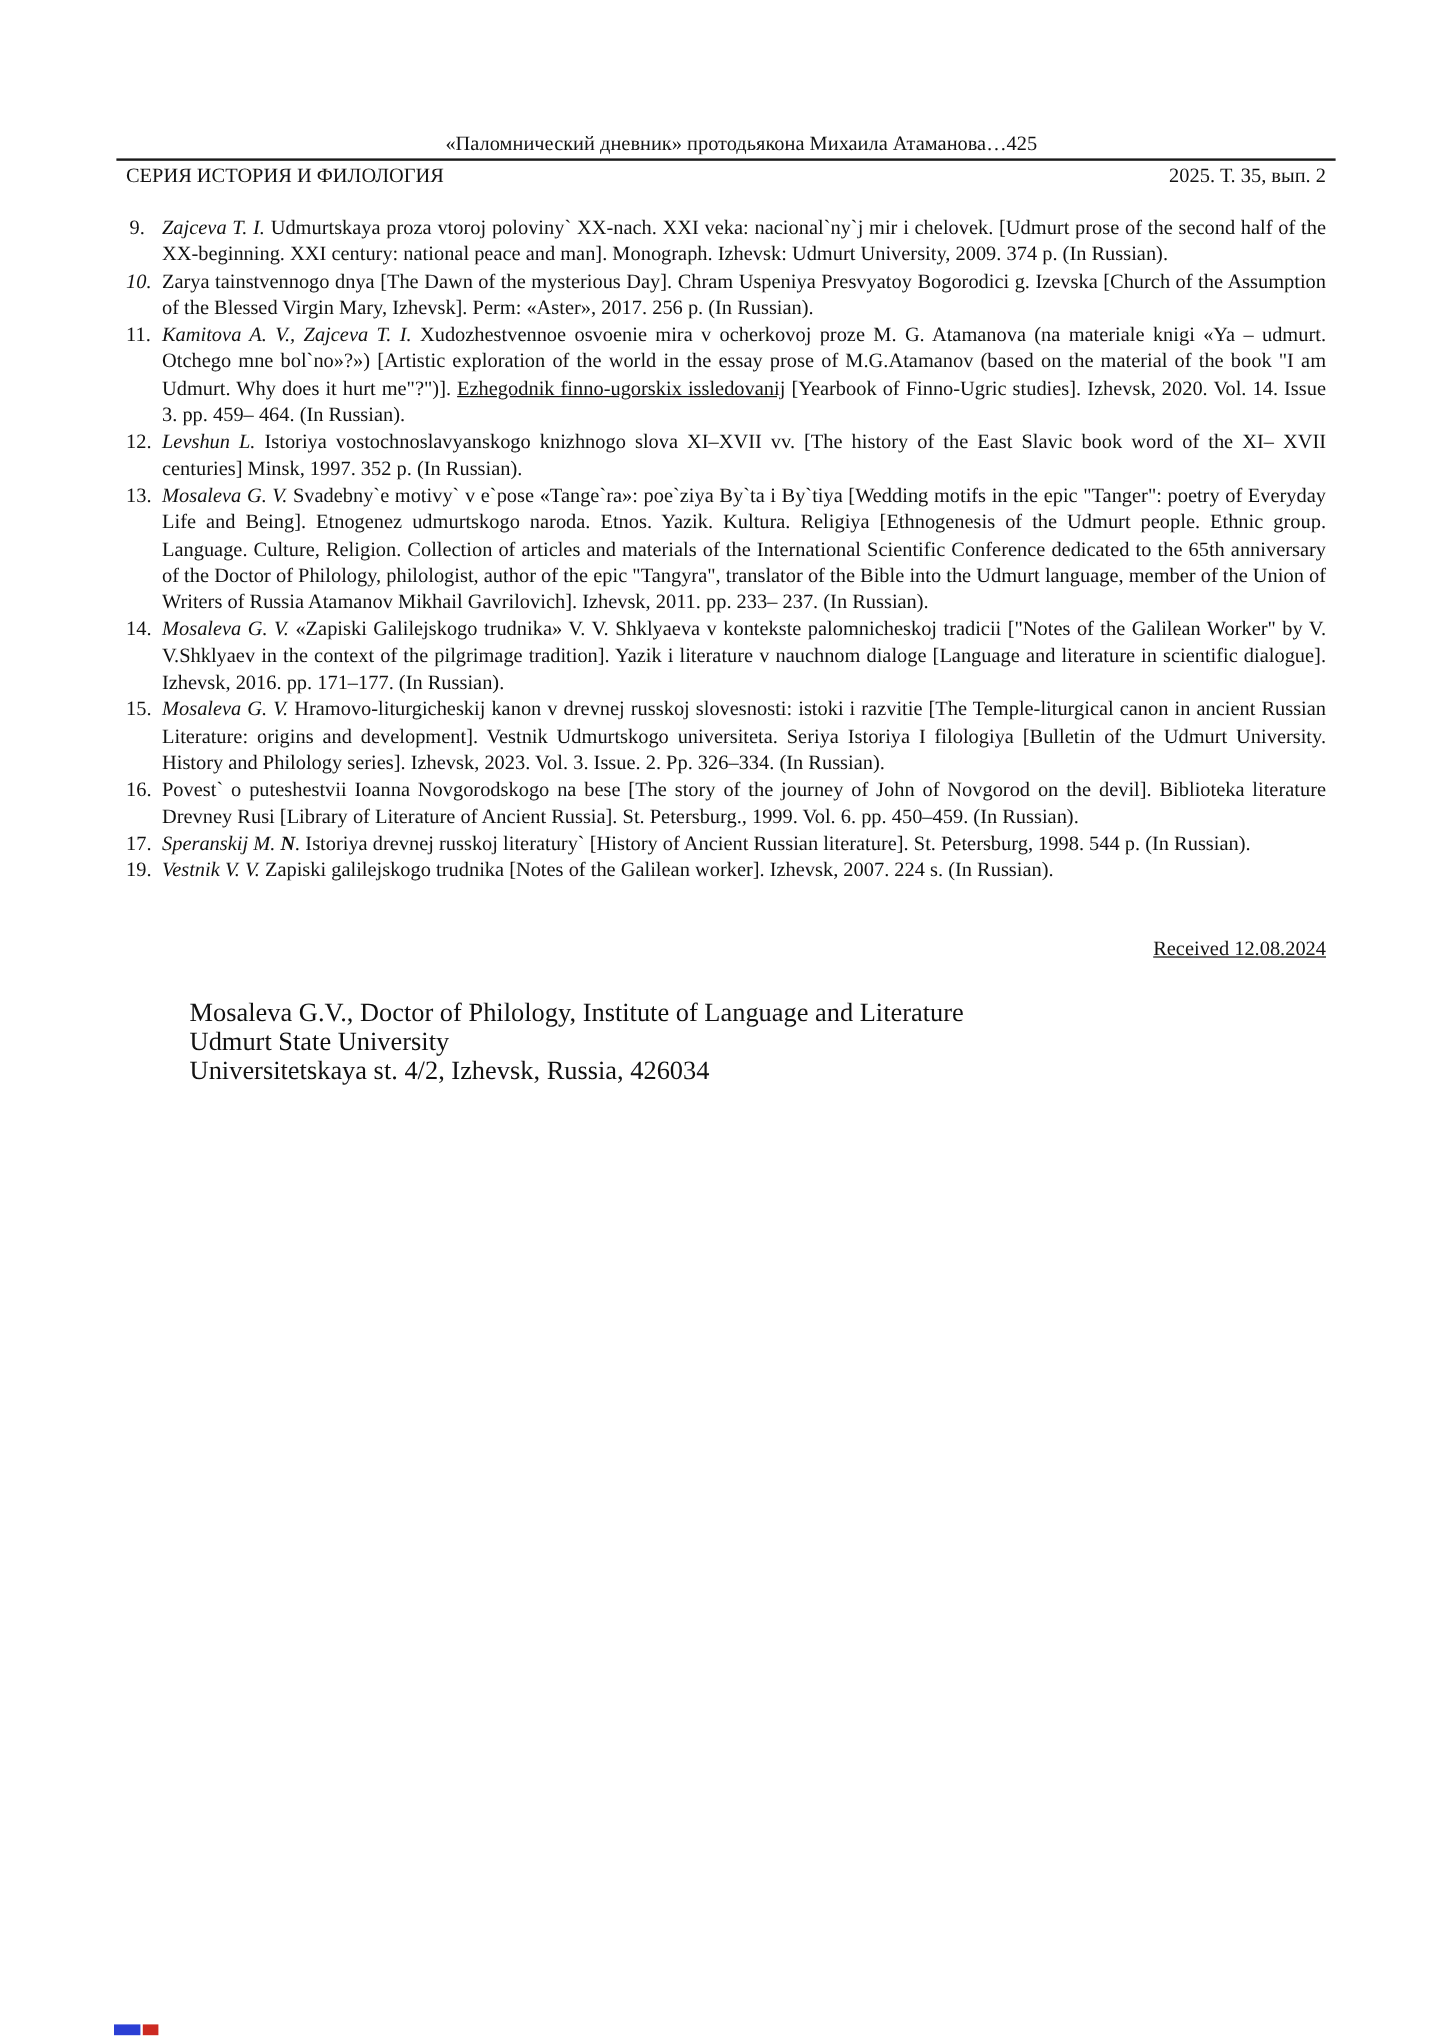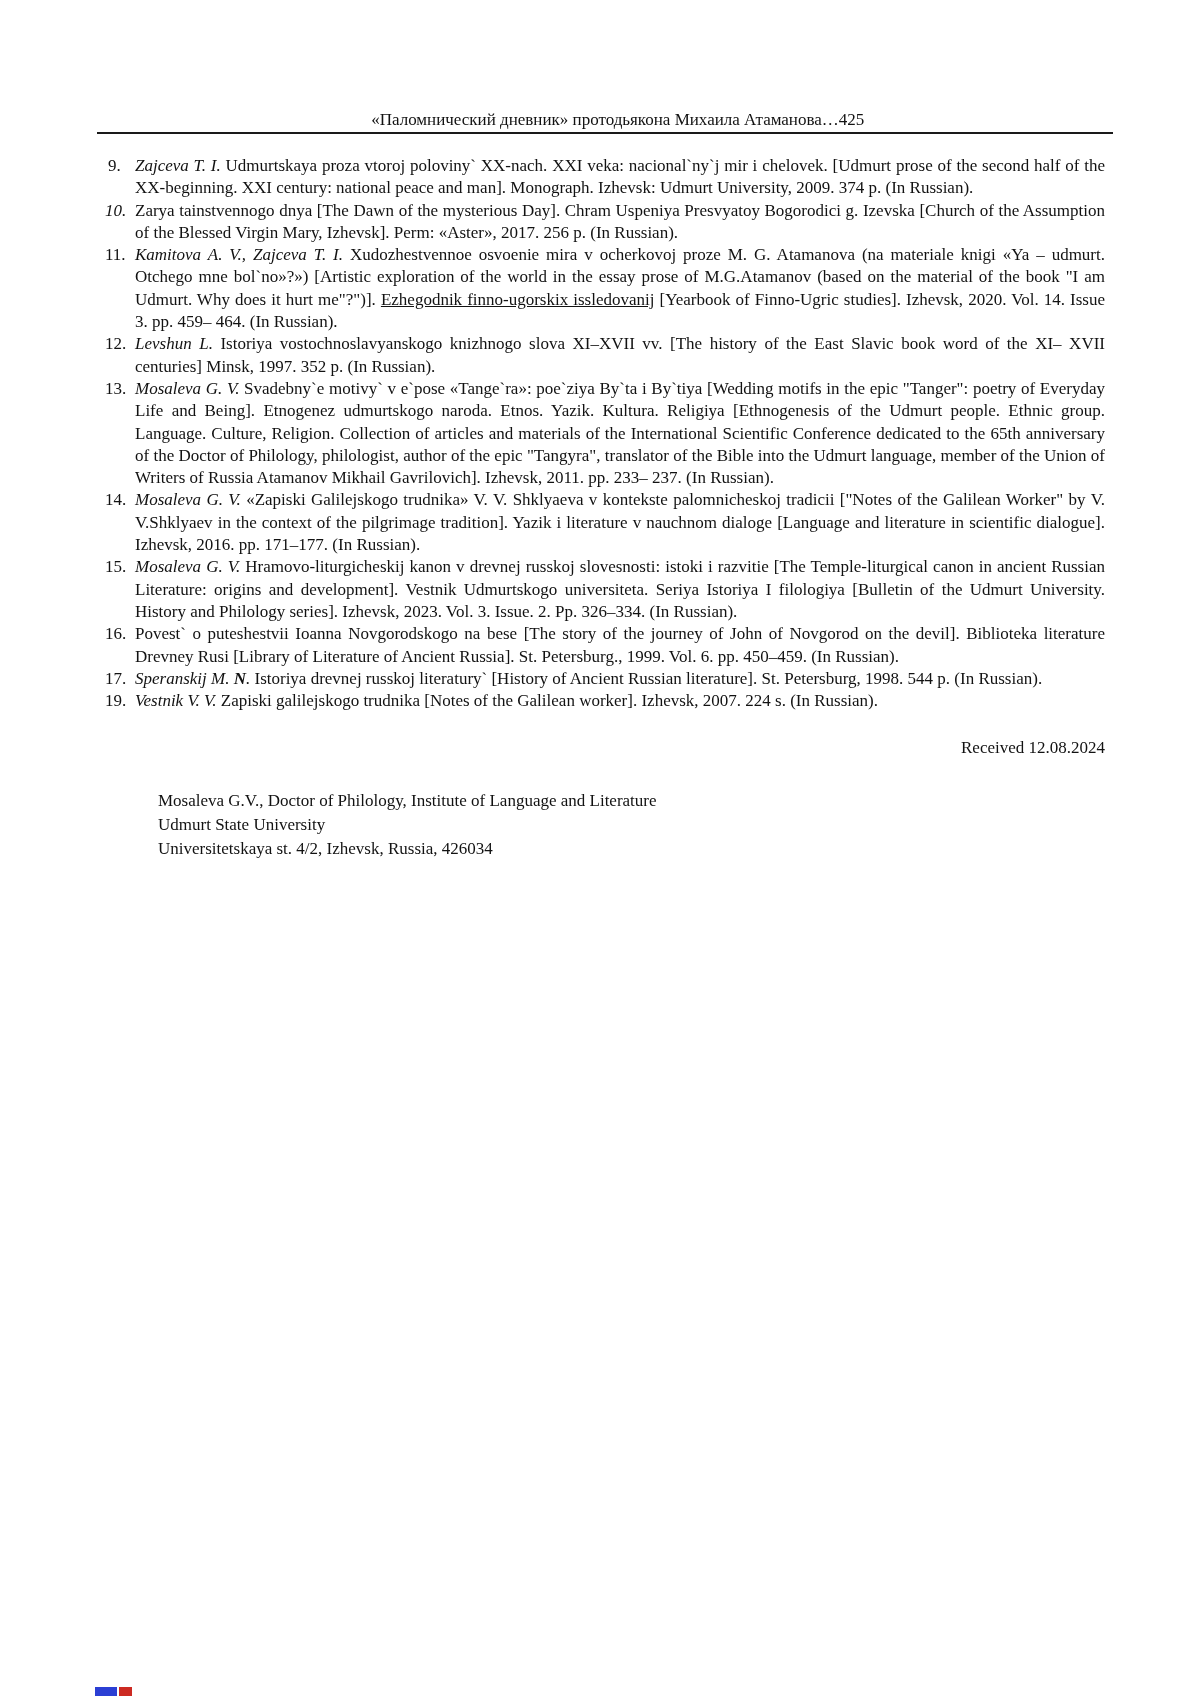--- a/index.html
+++ b/index.html
@@ -61,29 +61,30 @@
     width: 28px;
   }
   .ref-num.single { padding-left: 3px; }
   .ref-num.it { font-style: italic; }
   .seg-normal { }
   .seg-italic { font-style: italic; }
   .seg-underline { text-decoration: underline; }
   .seg-bolditalic { font-style: italic; font-weight: bold; }
   
   .received {
-    margin-top: 25px;
+    margin-top: 44px;
     text-align: right;
     font-size: 17px;
     line-height: 22px;
+    text-decoration: underline;
   }
   .author-block {
     margin-top: 30px;
     padding-left: 53px;
-    font-size: 17px;
+    font-size: 22px;
     line-height: 24px;
   }
   
   .artifact {
     position: absolute;
     left: 95px;
     top: 1687px;
     display: flex;
     gap: 2px;
   }
@@ -95,20 +96,24 @@
 
 <div class="page">
 
   <header>
     <div class="running-head-row">
       <span class="rh-spacer"></span>
       <span class="rh-title">«Паломнический дневник» протодьякона Михаила Атаманова…</span>
       <span class="rh-page">425</span>
     </div>
     <hr class="head-rule">
+    <div class="series-row">
+      <span>СЕРИЯ ИСТОРИЯ И ФИЛОЛОГИЯ</span>
+      <span>2025. Т. 35, вып. 2</span>
+    </div>
   </header>
 
   <main>
     <div class="ref-list" id="ref-list">
         <div class="ref-item"><span class="ref-num single">9.</span><span class="ref-text"><span class="seg-italic">Zajceva T. I.</span><span class="seg-normal"> Udmurtskaya proza vtoroj poloviny` XX-nach. XXI veka: nacional`ny`j mir i chelovek. [Udmurt prose of the second half of the XX-beginning. XXI century: national peace and man]. Monograph. Izhevsk: Udmurt University, 2009. 374 p. (In Russian).</span></span></div>
         <div class="ref-item"><span class="ref-num it">10.</span><span class="ref-text"><span class="seg-normal">Zarya tainstvennogo dnya [The Dawn of the mysterious Day]. Chram Uspeniya Presvyatoy Bogorodici g. Izevska [Church of the Assumption of the Blessed Virgin Mary, Izhevsk]. Perm: «Aster», 2017. 256 p. (In Russian).</span></span></div>
         <div class="ref-item"><span class="ref-num">11.</span><span class="ref-text"><span class="seg-italic">Kamitova A. V., Zajceva T. I.</span><span class="seg-normal"> Xudozhestvennoe osvoenie mira v ocherkovoj proze M. G. Atamanova (na materiale knigi «Ya – udmurt. Otchego mne bol`no»?») [Artistic exploration of the world in the essay prose of M.G.Atamanov (based on the material of the book "I am Udmurt. Why does it hurt me"?")]. </span><span class="seg-underline">Ezhegodnik finno-ugorskix issledovanij</span><span class="seg-normal"> [Yearbook of Finno-Ugric studies]. Izhevsk, 2020. Vol. 14. Issue 3. pp. 459– 464. (In Russian).</span></span></div>
         <div class="ref-item"><span class="ref-num">12.</span><span class="ref-text"><span class="seg-italic">Levshun L.</span><span class="seg-normal"> Istoriya vostochnoslavyanskogo knizhnogo slova XI–XVII vv. [The history of the East Slavic book word of the XI– XVII centuries] Minsk, 1997. 352 p. (In Russian).</span></span></div>
         <div class="ref-item"><span class="ref-num">13.</span><span class="ref-text"><span class="seg-italic">Mosaleva G. V.</span><span class="seg-normal"> Svadebny`e motivy` v e`pose «Tange`ra»: poe`ziya By`ta i By`tiya [Wedding motifs in the epic "Tanger": poetry of Everyday Life and Being]. Etnogenez udmurtskogo naroda. Etnos. Yazik. Kultura. Religiya [Ethnogenesis of the Udmurt people. Ethnic group. Language. Culture, Religion. Collection of articles and materials of the International Scientific Conference dedicated to the 65th anniversary of the Doctor of Philology, philologist, author of the epic "Tangyra", translator of the Bible into the Udmurt language, member of the Union of Writers of Russia Atamanov Mikhail Gavrilovich]. Izhevsk, 2011. pp. 233– 237. (In Russian).</span></span></div>
         <div class="ref-item"><span class="ref-num">14.</span><span class="ref-text"><span class="seg-italic">Mosaleva G. V.</span><span class="seg-normal"> «Zapiski Galilejskogo trudnika» V. V. Shklyaeva v kontekste palomnicheskoj tradicii ["Notes of the Galilean Worker" by V. V.Shklyaev in the context of the pilgrimage tradition]. Yazik i literature v nauchnom dialoge [Language and literature in scientific dialogue]. Izhevsk, 2016. pp. 171–177. (In Russian).</span></span></div>

